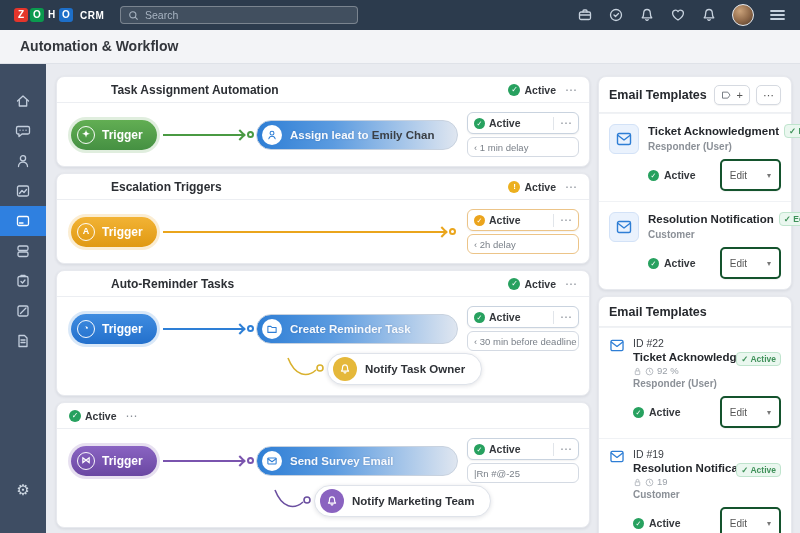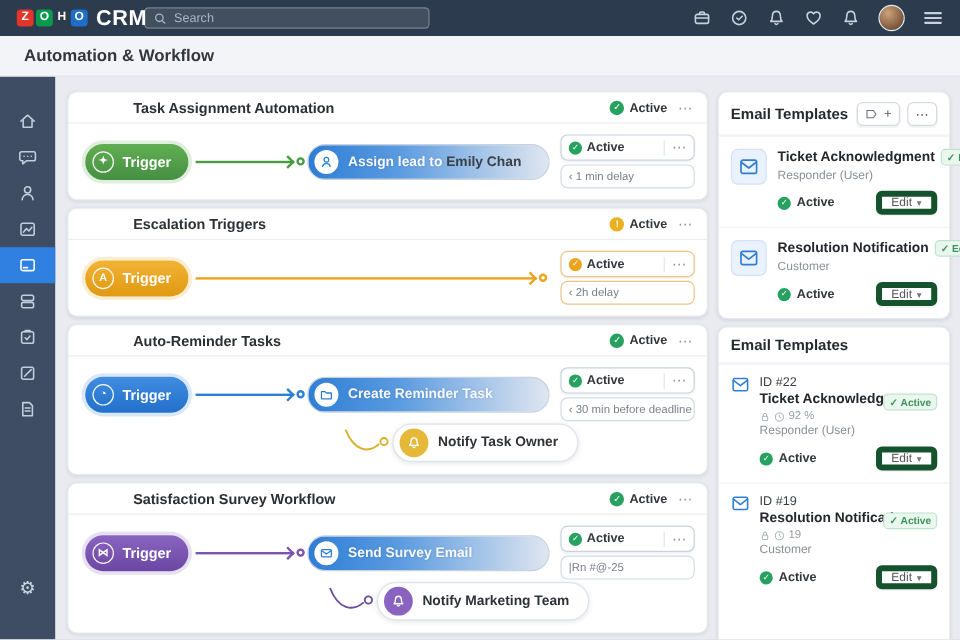--- a/index.html
+++ b/index.html
@@ -8,21 +8,21 @@
 
   
   .topbar { position:absolute; top:0; left:0; right:0; height:30px; background:#2c3b4d;
             display:flex; align-items:center; padding:0 14px; z-index:20; }
   .logo { display:flex; align-items:center; gap:1px; }
   .logo .lbox { width:14px; height:14px; border-radius:3px; color:#fff; font-size:10px; font-weight:bold;
                 text-align:center; line-height:14px; margin-right:1px; }
   .logo .l-z { background:#e4352b; } .logo .l-o1 { background:#0a9a4e; }
   .logo .l-h { background:transparent; color:#fff; width:11px; }
   .logo .l-o2 { background:#1d6fc9; }
-  .logo .suffix { color:#fff; font-size:18px; font-weight:bold; margin-left:5px; letter-spacing:.5px; }
+  .logo .suffix { color:#fff; font-size:10px; font-weight:bold; margin-left:5px; letter-spacing:.5px; }
   .searchbox { position:absolute; left:120px; top:6px; width:238px; height:18px;
                background:rgba(255,255,255,.10); border:1px solid rgba(255,255,255,.30);
                border-radius:4px; display:flex; align-items:center; padding:0 7px; gap:6px; }
   .searchbox input { flex:1; background:transparent; border:none; outline:none;
                      font-size:10.5px; color:#dfe6ee; font-family:"Liberation Sans",sans-serif; }
   .searchbox input::placeholder { color:#a8b4c2; }
   .topicons { margin-left:auto; display:flex; align-items:center; gap:15px; }
   .ticon-btn { display:flex; align-items:center; }
   .ticon-btn svg { stroke:#c7d2de; fill:none; stroke-width:1.3; stroke-linecap:round; stroke-linejoin:round; }
   .avatar { width:22px; height:22px; border-radius:50%; border:1.5px solid #e6ebf1;
@@ -125,26 +125,26 @@
   .titem { display:flex; gap:9px; padding:10px 10px; border-top:1px solid #f0f2f5; }
   .titem:first-of-type { border-top:none; }
   .ticon { width:30px; height:30px; border-radius:6px; background:#eaf2fd; border:1px solid #d3e2f7;
            display:flex; align-items:center; justify-content:center; flex:0 0 auto; }
   .ticon svg, .menv svg { stroke:#2e7ed5; fill:none; stroke-width:1.4; stroke-linejoin:round; }
   .tbody { flex:1; min-width:0; }
   .trow1 { display:flex; align-items:center; gap:5px; }
   .tname { font-size:11.5px; font-weight:bold; color:#24272c; white-space:nowrap; }
   .badge { font-size:8.5px; font-weight:bold; color:#3f9159; background:#eaf7ef; border:1px solid #bfe4cd;
            border-radius:4px; padding:1px 4px; white-space:nowrap; flex:0 0 auto; }
-  .tsub { font-size:10px; color:#8b9097; margin:3px 0 7px; }
+  .tsub { font-size:10px; color:#8b9097; margin:3px 0 7px;font-weight:bold; }
   .trow3 { display:flex; align-items:center; gap:5px; }
   .trow3 .scheck { width:11px; height:11px; font-size:7px; line-height:11px; }
   .trow3 .alabel { font-size:10.5px; font-weight:bold; color:#34373c; flex:1; }
-  .editbtn { height:20px; border:5px solid #14532d; border-radius:5px; background:#fff; padding:0 8px;
-             font-size:10px; color:#555; display:flex; align-items:center; gap:4px;
+  .editbtn { height:32px; border:2px solid #14532d; border-radius:5px; background:#fff; padding:0 8px;
+             font-size:10px; color:#555; display:flex; align-items:center; gap:20px;
              box-shadow:0 1px 1px rgba(0,0,0,.05); }
   .editbtn .caret { font-size:8px; color:#777; }
 
   .titem2 { position:relative; padding:9px 10px 10px 34px; border-top:1px solid #f0f2f5; }
   .titem2 .menv { position:absolute; left:10px; top:10px; }
   .tid { font-size:10.5px; color:#3a3e44; margin-bottom:2px; }
   .titem2 .badge { position:absolute; right:10px; top:24px; }
   .tmeta { font-size:9.5px; color:#9aa0a8; margin:2px 0 2px; display:flex; align-items:flex-end; gap:3px; }
   .tmeta svg { stroke:#9aa0a8; fill:none; stroke-width:1.2; }
   .titem2 .tsub { margin:2px 0 7px; }
@@ -401,21 +401,20 @@
                 <path d="M6.8,12.6 a1.3,1.3 0 0 0 2.4,0"></path>
               </svg>
             </span>
           <span class="notify-label">Notify Task Owner</span>
         </div>
       </div>
     </div>
 
     <div class="wfcard wf-p">
       <div class="wfhead">
-        <span class="wtitle">Satisfaction Survey Workflow</span>
         <span class="statchip">
           <span class="scheck">✓</span>
           <span class="statlabel">Active</span>
         </span>
         <span class="morebtn">⋯</span>
       </div>
       <div class="wfbody" style="padding-bottom:2px;">
         <div class="trigpill">
           <span class="t-ico">⋈</span>
           <span>Trigger</span>

